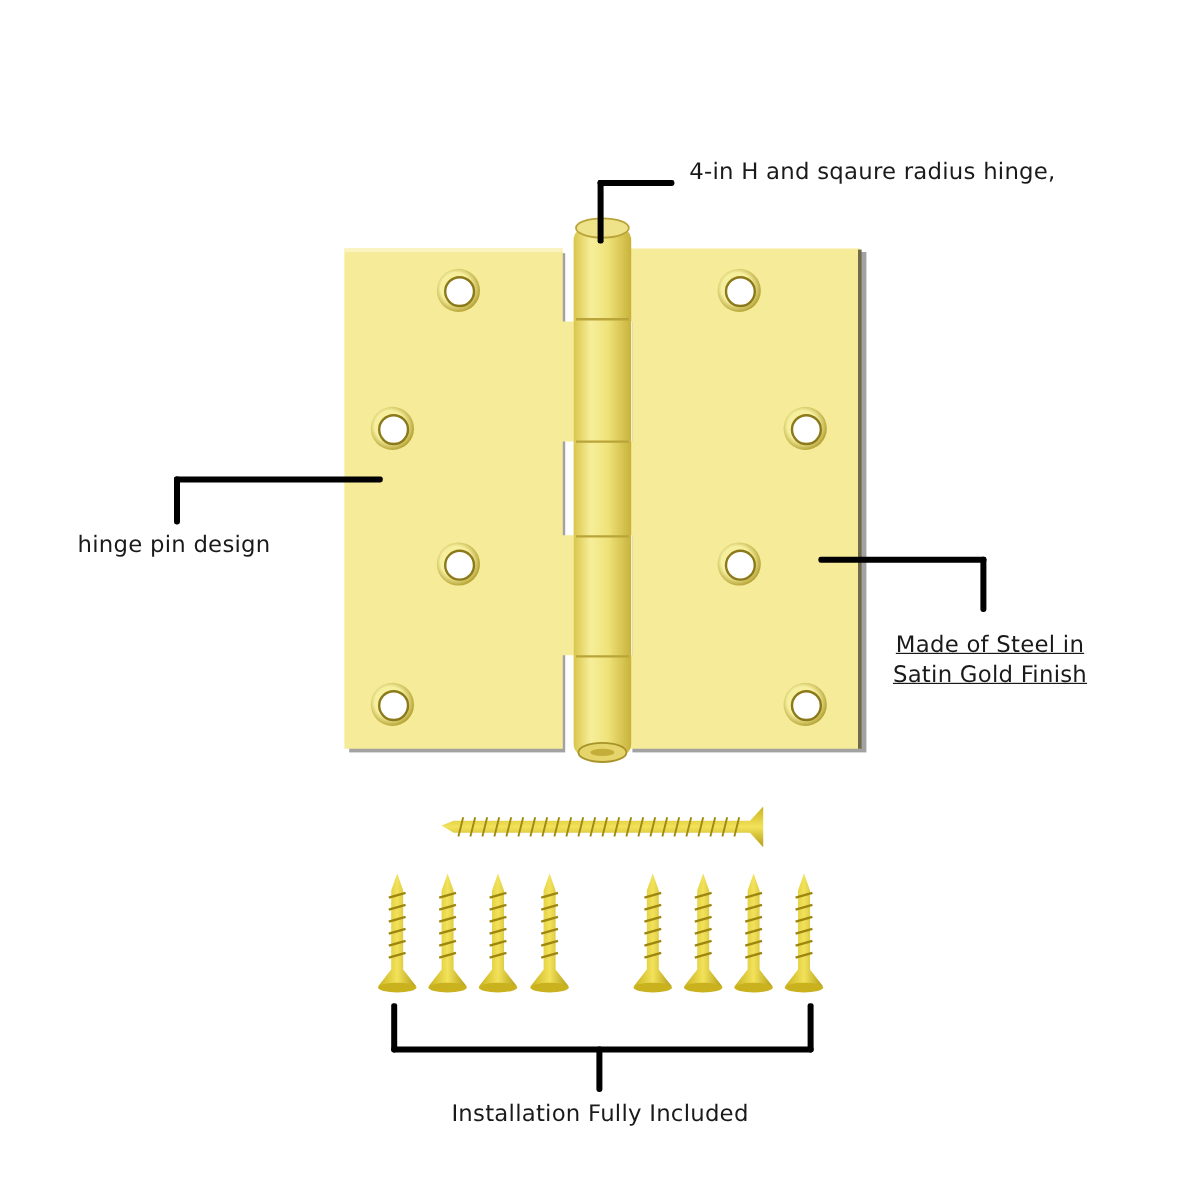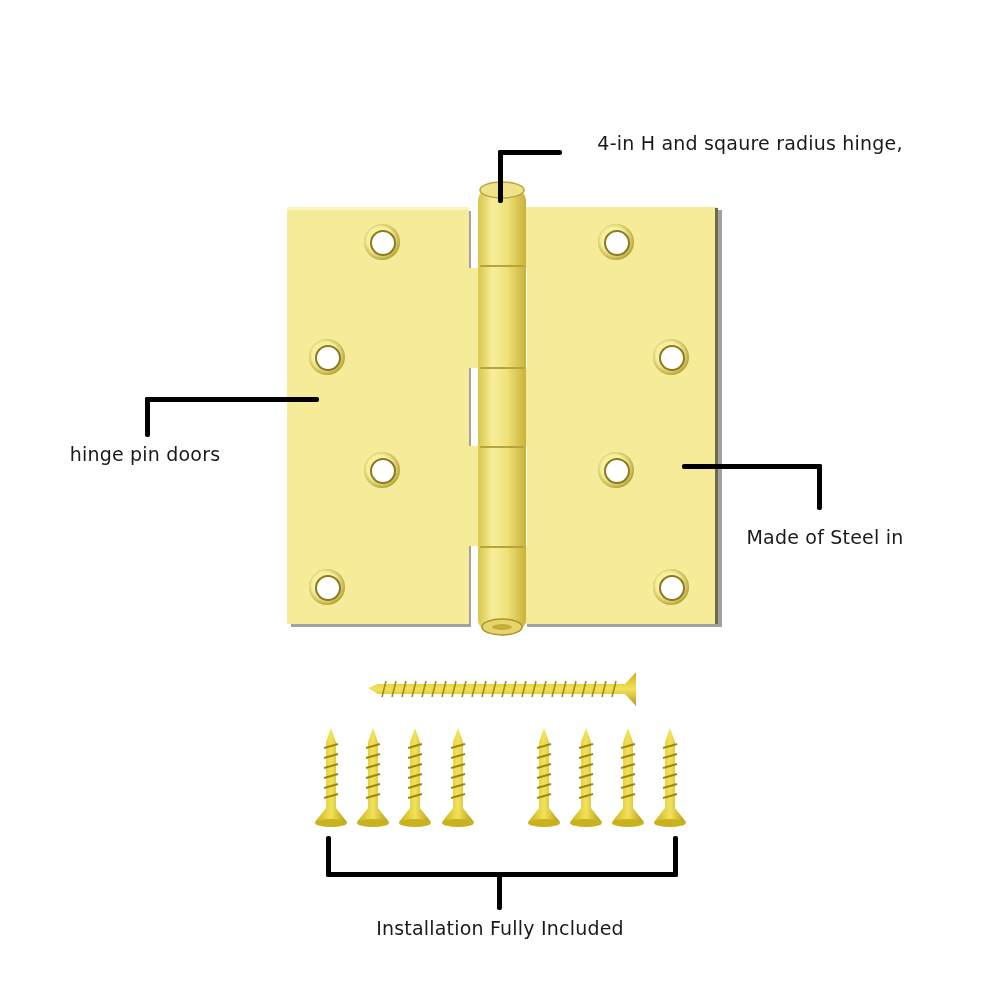--- a/index.html
+++ b/index.html
@@ -234,27 +234,28 @@
 <div class="line" style="left:145px; top:397px; width:5px; height:40px;"></div>
 
 <div class="line" style="left:682px; top:464px; width:140px; height:5px;"></div>
 <div class="line" style="left:817px; top:464px; width:5px; height:46px;"></div>
 
 <div class="line" style="left:326px; top:836px; width:5px; height:41px;"></div>
 <div class="line" style="left:673px; top:836px; width:5px; height:41px;"></div>
 <div class="line" style="left:326px; top:872px; width:352px; height:5px;"></div>
 <div class="line" style="left:497px; top:872px; width:5px; height:38px;"></div>
 
-<div class="callout-text" style="left:575px; top:131px; width:350px;">
+<div class="callout-text" style="left:552px; top:131px; width:350px;">
   <div>4-in H and sqaure radius hinge,</div>
 </div>
 
 <div class="callout-text" style="left:0px; top:442px; width:290px;">
-  <div>hinge pin doors</div>
-</div>
-
-<div class="callout-text" style="left:725px; top:525px; width:200px;">
+  <div>hinge pin design</div>
+</div>
+
+<div class="callout-text" style="left:725px; top:525px; width:200px;text-decoration:underline;">
   <div>Made of Steel in</div>
+  <div>Satin Gold Finish</div>
 </div>
 
 <div class="callout-text" style="left:330px; top:916px; width:340px;">
   <div>Installation Fully Included</div>
 </div>
 
 </body></html>

